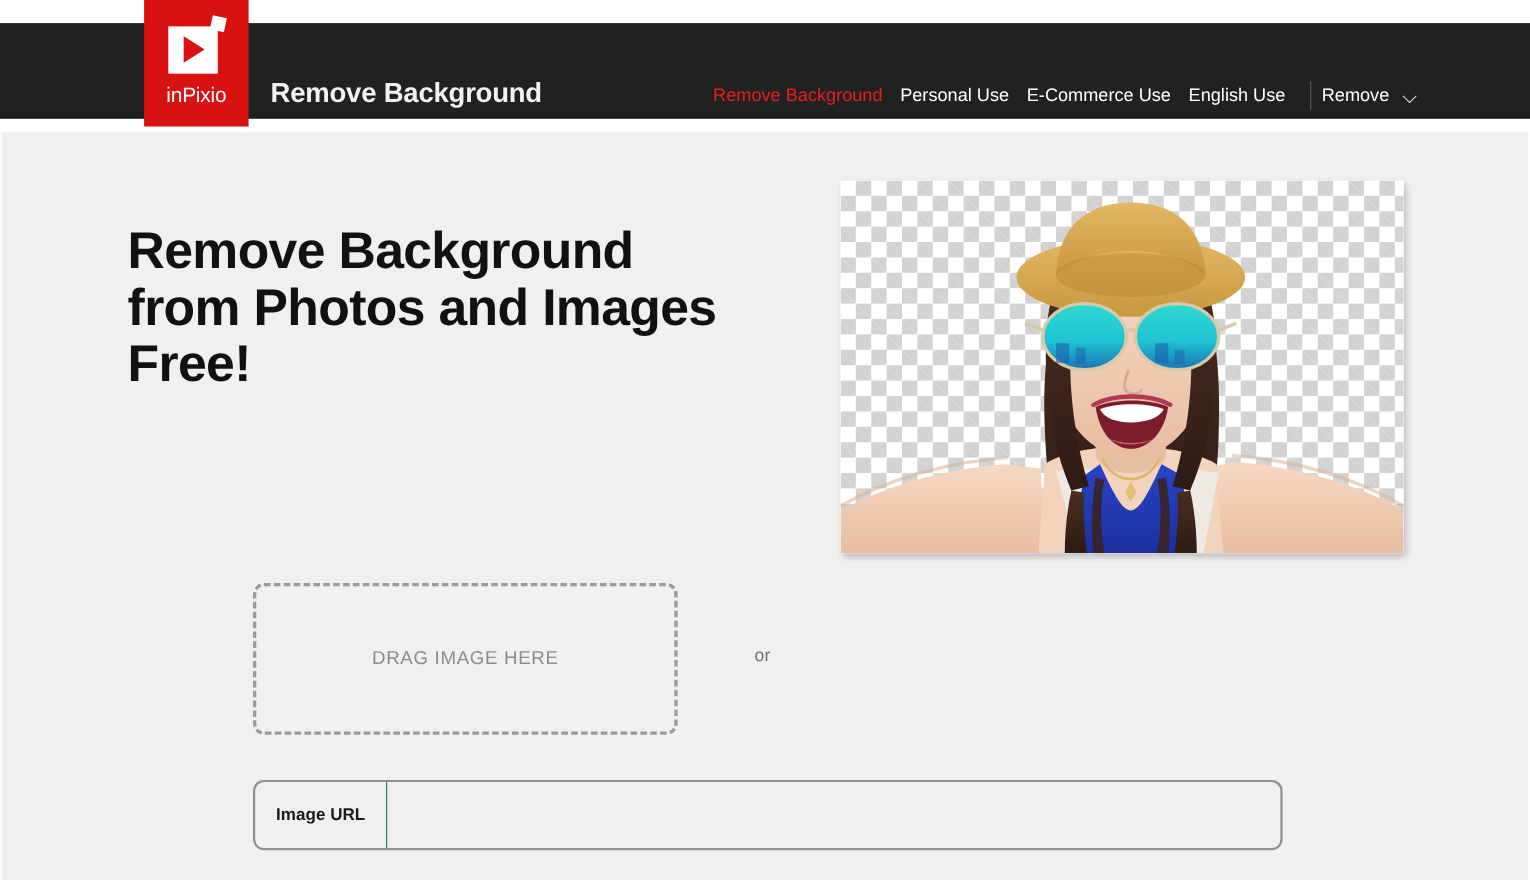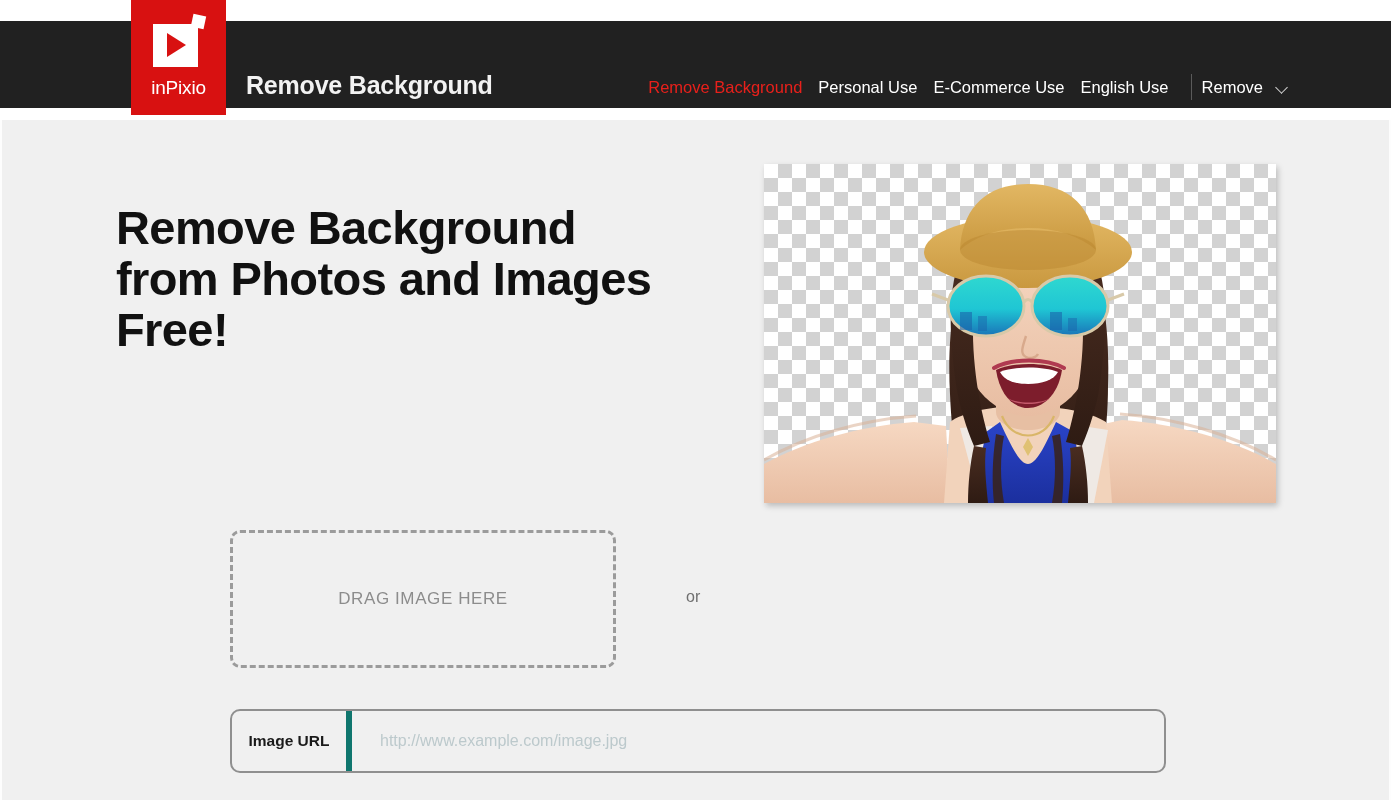--- a/index.html
+++ b/index.html
@@ -228,21 +228,21 @@
     overflow: hidden;
   }
   #url-label {
     width: 120px;
     display: flex;
     align-items: center;
     justify-content: center;
     font-size: 15.5px;
     font-weight: bold;
     color: #1a1a1a;
-    border-right: 6px solid #0f766e;
+    border-right: 1px solid #0f766e;
     user-select: none;
   }
   #url-input {
     flex: 1;
     border: none;
     outline: none;
     background: transparent;
     padding: 0 28px;
     font-size: 16px;
     color: #5c5c5c;
@@ -313,21 +313,20 @@
 
     <div id="dropzone">
       <span id="dropzone-label">DRAG IMAGE HERE</span>
     </div>
 
     <span id="or-text">or</span>
 
 
     <div id="url-row">
       <div id="url-label">Image URL</div>
-      <input id="url-input" type="text" placeholder="http://www.example.com/image.jpg" style="">
     </div>
 
     <div id="hero">
       <div id="checker"></div>
 
       <svg id="hero-svg" viewBox="0 0 512 339" preserveAspectRatio="none">
         <defs>
           <linearGradient id="skin" x1="0" y1="0" x2="0" y2="1">
             <stop offset="0%" stop-color="#f6d8c2"></stop>
             <stop offset="100%" stop-color="#e8bda2"></stop>

